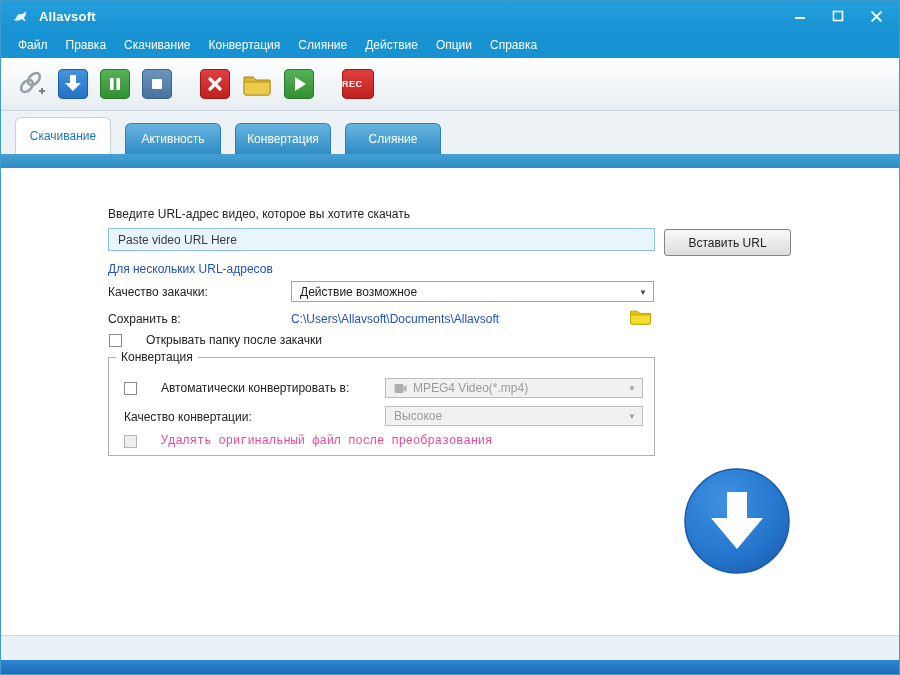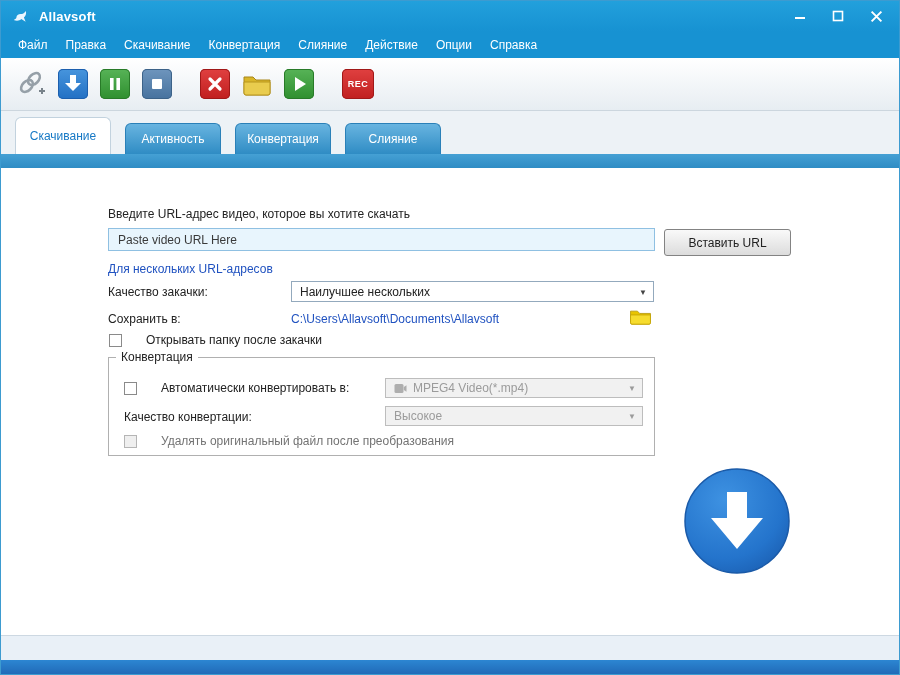--- a/index.html
+++ b/index.html
@@ -37,21 +37,21 @@
     display:flex; align-items:center; padding-left:15px; gap:12px;
   }
   .tool-btn { width:30px; height:30px; display:flex; align-items:center; justify-content:center; border-radius:5px; }
   .tb-blue   { background:linear-gradient(#4795dd,#2270c4); box-shadow:inset 0 0 0 1px #1c5fae; }
   .tb-green  { background:linear-gradient(#57b357,#2f8f2f); box-shadow:inset 0 0 0 1px #287a28; }
   .tb-steel  { background:linear-gradient(#6e95bd,#47729e); box-shadow:inset 0 0 0 1px #3c6288; }
   .tb-red    { background:linear-gradient(#e04040,#c01f1f); box-shadow:inset 0 0 0 1px #a01818; }
   .tb-plain  { background:transparent; }
   .gap-left  { margin-left:16px; }
   .rec-btn { width:32px; height:30px; border-radius:5px; background:linear-gradient(#e04040,#c01f1f);
-             box-shadow:inset 0 0 0 1px #a01818; display:flex; align-items:center; justify-content:center; }
+             box-shadow:inset 0 0 0 1px #a01818; display:flex; align-items:center; }
   .rec-btn span { color:#fff; font-size:9px; font-weight:bold; letter-spacing:.5px; }
 
   
   .tabbar {
     left:0; top:110px; width:100%; height:43px; background:#edf2f6;
     display:flex; align-items:flex-end; padding-left:14px; gap:14px;
   }
   .tab {
     min-width:96px; height:31px; display:flex; align-items:center; justify-content:center;
     font-size:12px; border-radius:6px 6px 0 0; padding:0 10px;
@@ -87,21 +87,21 @@
   }
   .combo .caret { position:absolute; right:6px; top:50%; transform:translateY(-50%); font-size:8px; color:#444; }
   .combo.disabled { background:#f1f1f1; border-color:#bdbdbd; color:#9b9b9b; }
   .combo.disabled .caret { color:#9b9b9b; }
   .combo .mini-icon { margin-right:6px; display:flex; }
 
   .chk-row { position:absolute; display:flex; align-items:center; gap:24px; }
   .chk { width:13px; height:13px; background:#fff; border:1px solid #8a8a8a; flex:0 0 auto; }
   .chk.disabled { background:#efefef; border-color:#b5b5b5; }
   .chk-row .txt { font-size:12px; color:#222; }
-  .chk-row.disabled .txt { color:#737373; }
+  .chk-row.disabled .txt { color:#ec4899;font-family:Liberation Mono, monospace; }
 
   .groupbox { position:absolute; left:107px; top:189px; width:547px; height:99px; border:1px solid #b0b0b0; }
   .groupbox-title { position:absolute; top:-8px; left:7px; background:#fff; padding:0 5px; font-size:12px; color:#222; }
 
   .big-download {
     position:absolute; left:683px; top:300px; width:106px; height:106px; cursor:pointer;
     border:none; background:transparent; padding:0;
   }
 
   .statusbar { left:0; top:634px; width:100%; height:25px; background:#e9f0f7; border-top:1px solid #cdd8e2; }
@@ -209,21 +209,21 @@
     <span class="lbl" style="left:107px; top:39px;">Введите URL-адрес видео, которое вы хотите скачать</span>
 
     <input class="url-input" type="text" placeholder="Paste video URL Here" style="">
 
     <button class="paste-btn">Вставить URL</button>
 
     <span class="link" style="left:107px; top:94px;">Для нескольких URL-адресов</span>
 
     <span class="lbl" style="left:107px; top:117px;">Качество закачки:</span>
     <div class="combo" style="left:290px; top:113px; width:363px; height:21px;">
-      <span>Наилучшее нескольких</span>
+      <span>Действие возможное</span>
       <span class="caret">▼</span>
     </div>
 
     <span class="lbl" style="left:107px; top:144px;">Сохранить в:</span>
     <span class="link" style="left:290px; top:144px;">C:\Users\Allavsoft\Documents\Allavsoft</span>
     <span class="abs" style="left:628px; top:139px;">
       <svg width="23" height="19" viewBox="0 0 30 24">
         <path d="M2 5 h9 l3 3 h14 v12 a2 2 0 0 1 -2 2 H4 a2 2 0 0 1 -2 -2 z" fill="#e8c400" stroke="#b09200"></path>
         <path d="M2 10 h26 v10 a2 2 0 0 1 -2 2 H4 a2 2 0 0 1 -2 -2 z" fill="#f6dc2e" stroke="#c0a000"></path>
       </svg>

